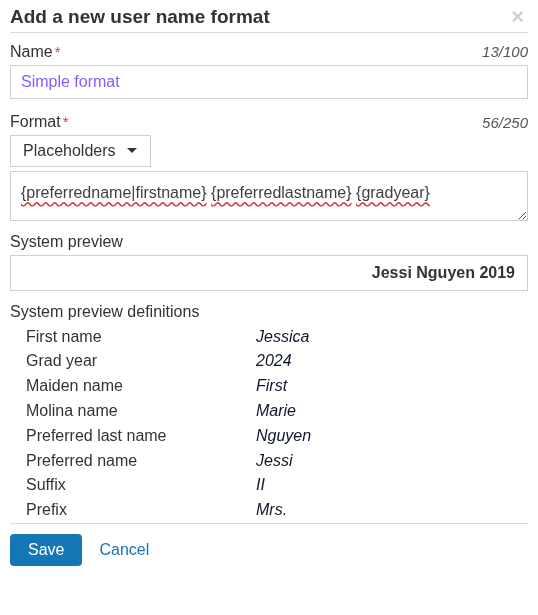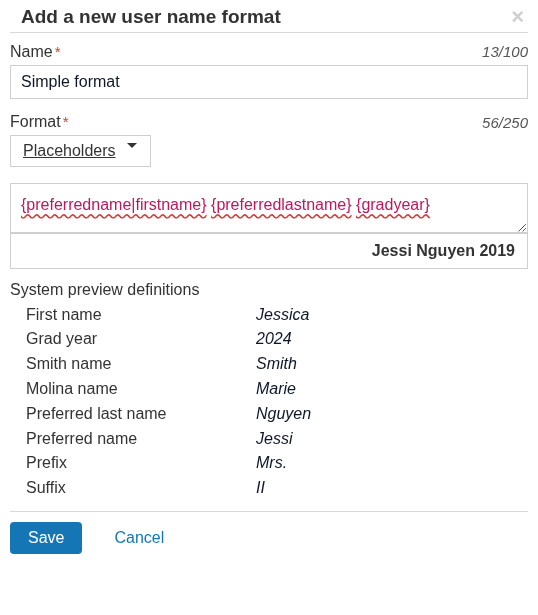--- a/index.html
+++ b/index.html
@@ -20,21 +20,20 @@
     align-items: center;
     justify-content: space-between;
     border-bottom: 1px solid #d9d9d9;
     padding-bottom: 4px;
     margin-bottom: 10px;
   }
   .modal-title {
     font-size: 19px;
     font-weight: 600;
     color: #333;
-    margin-left: 11px;
   }
   .close-x {
     color: #cfcfcf;
     font-size: 22px;
     font-weight: bold;
     line-height: 1;
     cursor: pointer;
     padding: 0 4px;
   }
   .field-label-row {
@@ -54,46 +53,45 @@
   .counter {
     font-style: italic;
     color: #555;
     font-size: 15px;
   }
   .text-input {
     width: 100%;
     border: 1px solid #cfcfcf;
     padding: 7px 10px;
     font-size: 16px;
-    color: #0f172a;
+    color: #8b5cf6;
     outline: none;
     background: #fff;
   }
   .placeholders-btn {
     display: inline-flex;
-    align-items: flex-start;
+    align-items: center;
     border: 1px solid #cfcfcf;
     background: #fff;
     padding: 6px 12px;
     font-size: 16px;
     color: #333;
     cursor: pointer;
-    margin-bottom: 16px;
-    text-decoration: underline;
+    margin-bottom: 4px;
   }
   .caret-down {
     margin-left: 10px;
   }
   .caret-down svg { display: block; }
   .format-textarea {
     width: 100%;
     border: 1px solid #cfcfcf;
     padding: 8px 10px 14px 10px;
     font-size: 16px;
-    color: #be185d;
+    color: #404040;
     background: #fff;
     resize: both;
     min-height: 46px;
     position: relative;
     line-height: 1.6;
     overflow: auto;
   }
   .format-textarea .token {
     text-decoration-line: underline;
     text-decoration-style: wavy;
@@ -140,25 +138,24 @@
     font-size: 16px;
     color: #333;
   }
   .def-val {
     font-style: italic;
     color: #0f172a;
     font-size: 16px;
   }
   .modal-footer {
     border-top: 1px solid #d9d9d9;
-    margin-top: 10px;
     padding-top: 10px;
     display: flex;
     align-items: center;
-    gap: 32px;
+    gap: 17px;
   }
   .btn-save {
     background: #1576b6;
     color: #fff;
     border: none;
     padding: 7px 18px;
     font-size: 16px;
     border-radius: 4px;
     cursor: pointer;
   }
@@ -212,56 +209,57 @@
     <span class="token">{preferredname|firstname}</span> <span class="token">{preferredlastname}</span> <span class="token">{gradyear}</span><div class="resize-handle">
       <svg width="12" height="12" viewBox="0 0 12 12">
         <line x1="2" y1="11" x2="11" y2="2" stroke="#bbb" stroke-width="1"></line>
         <line x1="6" y1="11" x2="11" y2="6" stroke="#bbb" stroke-width="1"></line>
         <line x1="9" y1="11" x2="11" y2="9" stroke="#bbb" stroke-width="1"></line>
       </svg>
     </div>
   </div>
 
   
+  <span class="section-label">System preview</span>
   <div class="preview-box">Jessi Nguyen 2019</div>
 
   
   <span class="section-label">System preview definitions</span>
   <div class="defs" id="defs-list">
       <div class="def-row">
         <div class="def-label">First name</div>
         <div class="def-val">Jessica</div>
       </div>
       <div class="def-row">
         <div class="def-label">Grad year</div>
         <div class="def-val">2024</div>
       </div>
       <div class="def-row">
-        <div class="def-label">Smith name</div>
-        <div class="def-val">Smith</div>
+        <div class="def-label">Maiden name</div>
+        <div class="def-val">First</div>
       </div>
       <div class="def-row">
         <div class="def-label">Molina name</div>
         <div class="def-val">Marie</div>
       </div>
       <div class="def-row">
         <div class="def-label">Preferred last name</div>
         <div class="def-val">Nguyen</div>
       </div>
       <div class="def-row">
         <div class="def-label">Preferred name</div>
         <div class="def-val">Jessi</div>
       </div>
       <div class="def-row">
+        <div class="def-label">Suffix</div>
+        <div class="def-val">II</div>
+      </div>
+      <div class="def-row">
         <div class="def-label">Prefix</div>
         <div class="def-val">Mrs.</div>
-      </div>
-      <div class="def-row">
-        <div class="def-label">Suffix</div>
-        <div class="def-val">II</div>
       </div>
     </div>
 
   
   <div class="modal-footer">
     <button class="btn-save">Save</button>
     <button class="btn-cancel">Cancel</button>
   </div>
 
 </div>

